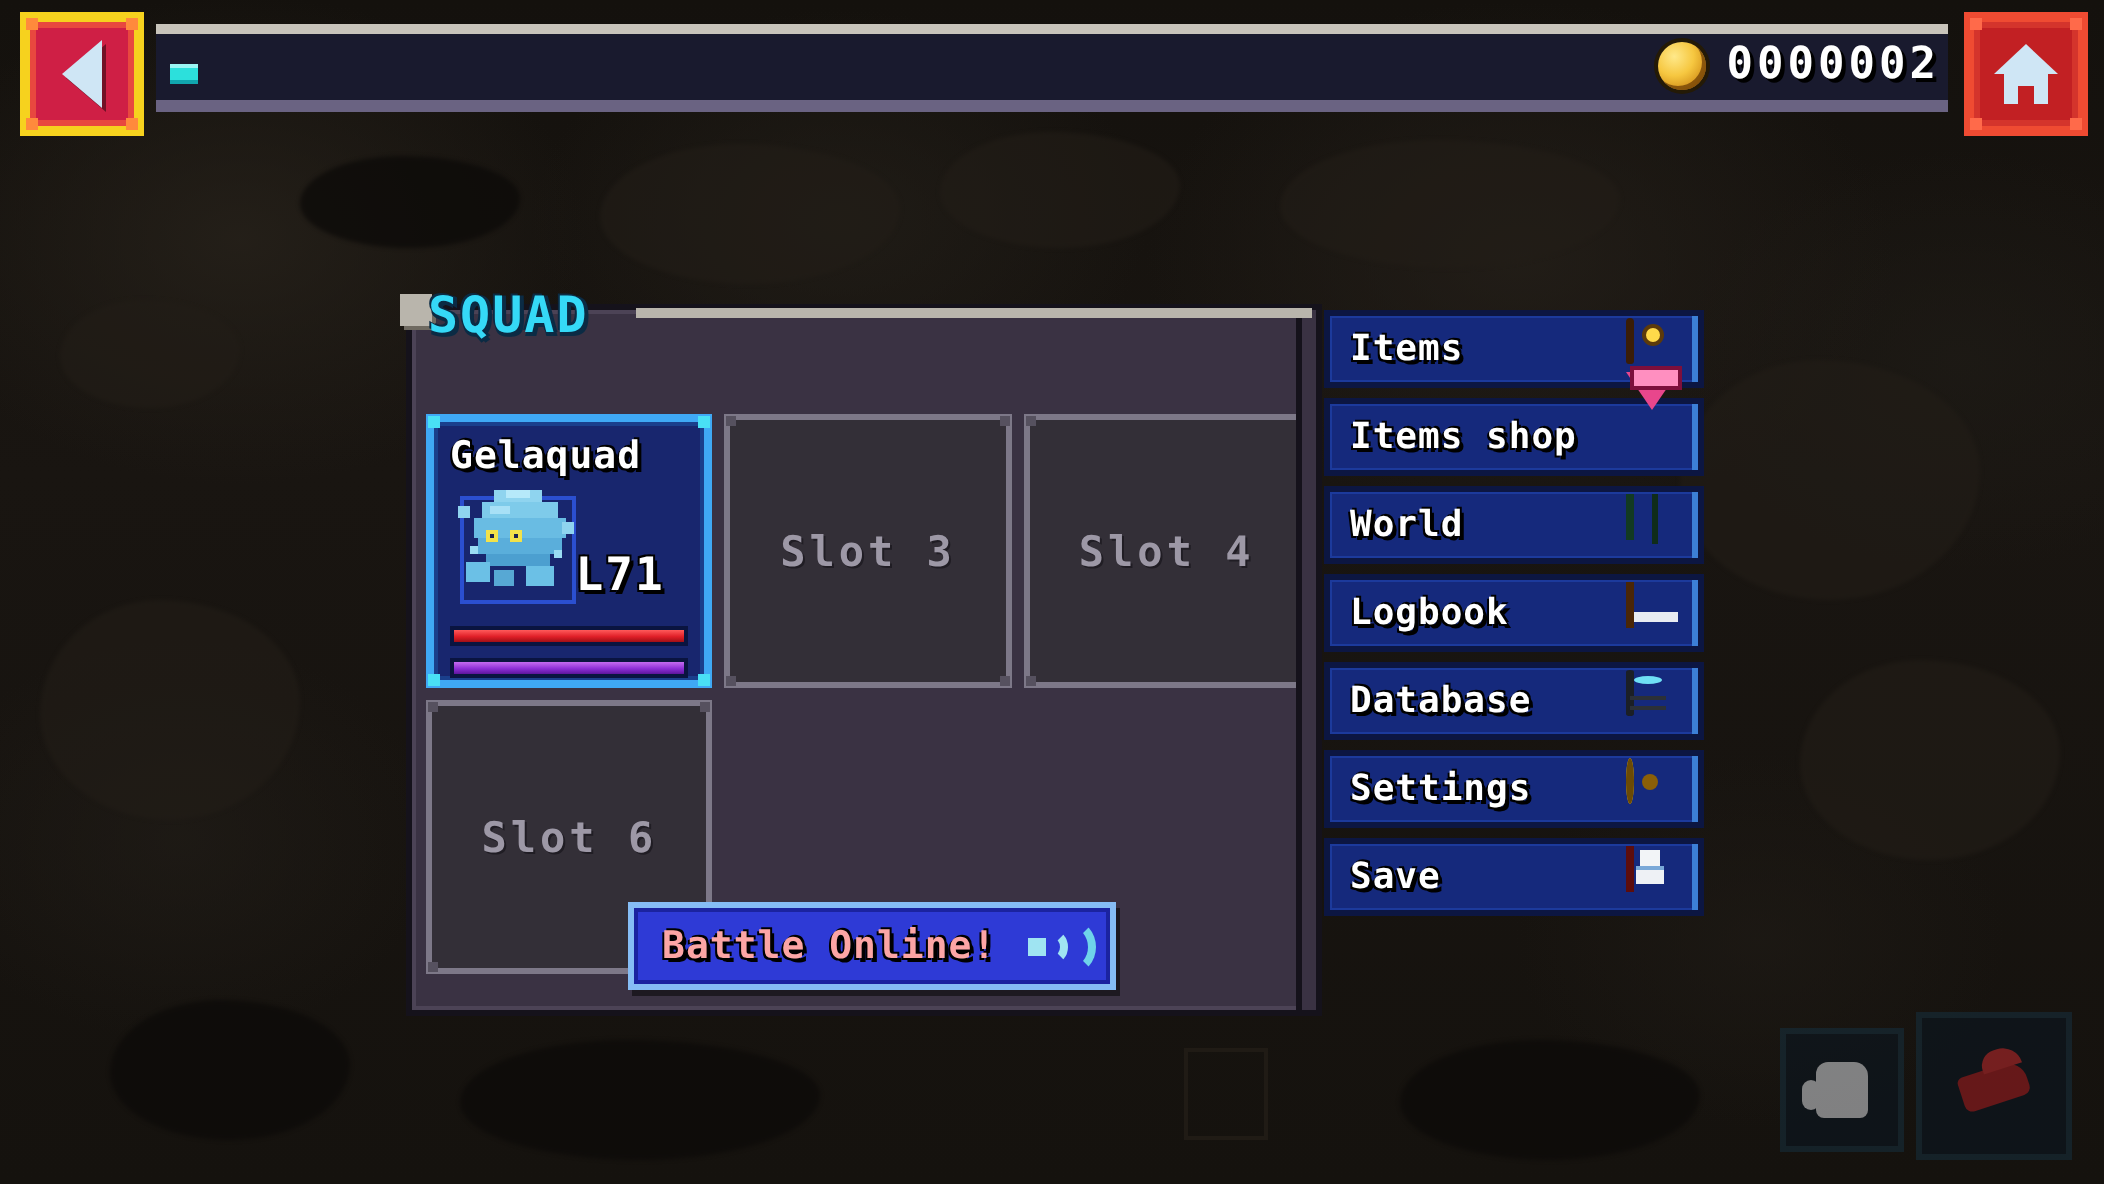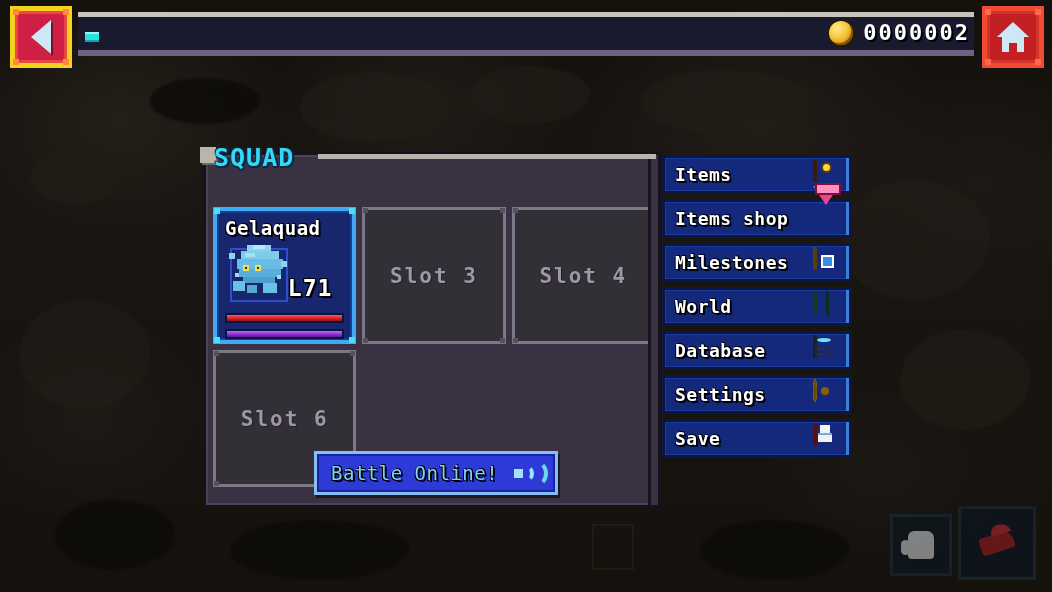--- a/index.html
+++ b/index.html
@@ -235,23 +235,23 @@
     position: absolute;
     left: 108px; bottom: 10px;
     width: 244px; height: 44px;
     background: #2e3ad6;
     border: 3px solid #86bdf5;
     box-shadow: inset 0 0 0 2px #1b23a0, 2px 3px 0 rgba(0,0,0,.5);
     display: flex; align-items: center; justify-content: space-between;
     padding: 0 12px 0 14px;
   }
   #battle-online .bo-label {
-    color: #7dd3fc;
+    color: #fca5a5;
     font-size: 19px;
-    font-weight: normal;
+    font-weight: bold;
     letter-spacing: .5px;
     text-shadow: 2px 2px 0 #000, -1px 1px 0 #000, 1px -1px 0 #000;
   }
   .wifi {
     position: relative;
     width: 30px; height: 26px;
   }
   .wifi .w-dot {
     position: absolute; left: 1px; top: 9px;
     width: 9px; height: 9px; background: #9fe4f2;
@@ -589,30 +589,30 @@
     <div class="menu-item">
       <span class="menu-label">Items</span>
       <span class="menu-ico"><span class="ic-bag"></span></span>
     </div>
 
     <div class="menu-item">
       <span class="menu-label">Items shop</span>
       <span class="menu-ico"><span class="ic-gem"></span></span>
     </div>
 
-    <div class="menu-item">
-      <span class="menu-label">Milestones</span>
-      <span class="menu-ico"><span class="ic-medal"></span></span>
-    </div>
 
     <div class="menu-item">
       <span class="menu-label">World</span>
       <span class="menu-ico"><span class="ic-map"></span></span>
     </div>
 
+    <div class="menu-item">
+      <span class="menu-label">Logbook</span>
+      <span class="menu-ico"><span class="ic-book"></span></span>
+    </div>
 
     <div class="menu-item">
       <span class="menu-label">Database</span>
       <span class="menu-ico"><span class="ic-db"></span></span>
     </div>
 
     <div class="menu-item">
       <span class="menu-label">Settings</span>
       <span class="menu-ico"><span class="ic-gear"></span></span>
     </div>

